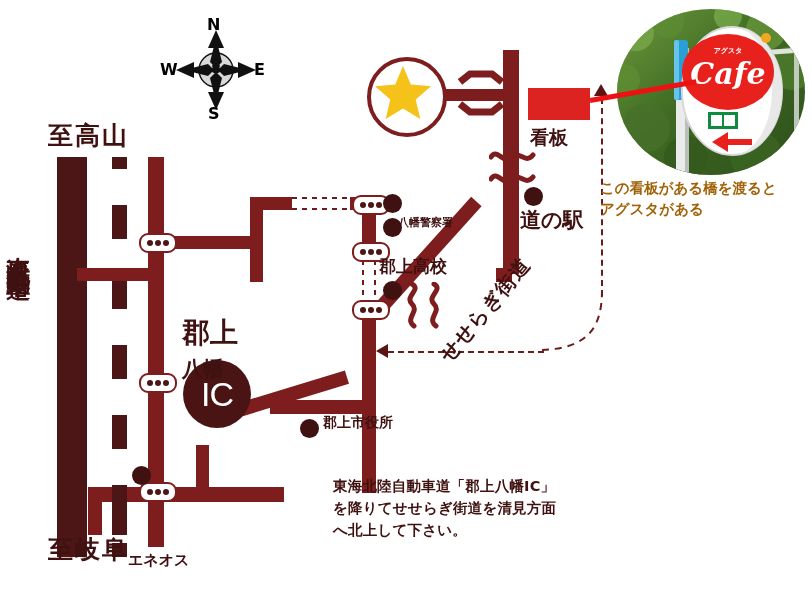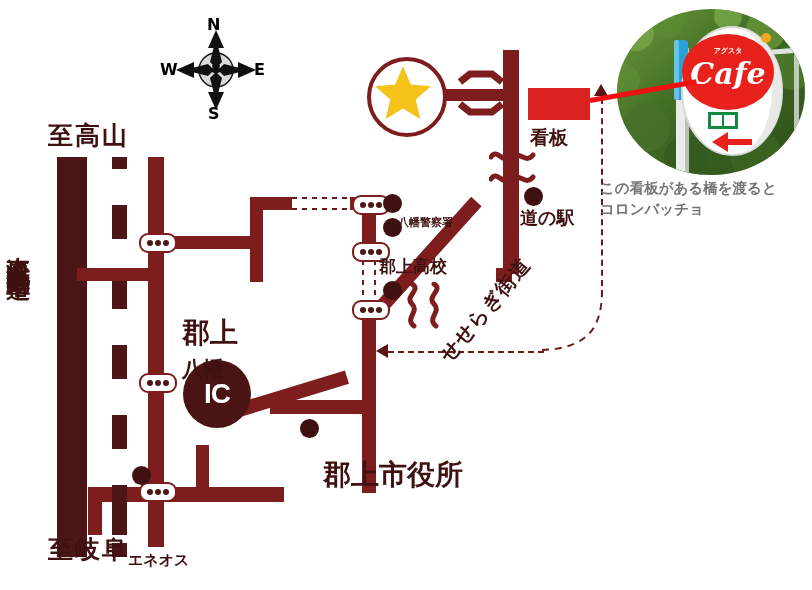--- a/index.html
+++ b/index.html
@@ -35,38 +35,38 @@
   .diag{position:absolute;background:#7e1d1d;transform-origin:0 50%;}
 
   
   .dot{position:absolute;border-radius:50%;background:#3f1111;}
   .signal{position:absolute;background:#ffffff;border:2px solid #7e1d1d;border-radius:9px;
           display:flex;align-items:center;justify-content:center;gap:2px;}
   .signal span{width:6px;height:6px;border-radius:50%;background:#4d1616;display:block;}
 
   .ic-circle{position:absolute;border-radius:50%;background:#4a1414;
      display:flex;align-items:center;justify-content:center;
-     color:#ffffff;font-weight:bold;font-size:28px;letter-spacing:-1px;
+     color:#ffffff;font-weight:normal;font-size:34px;letter-spacing:-1px;
      font-family:"Liberation Sans",sans-serif;}
 
   .star-circle{position:absolute;border-radius:50%;border:4px solid #7e1d1d;background:#ffffff;}
 
   .kanban{position:absolute;background:#dd2222;}
 
   
   .lbl{position:absolute;color:#3f1111;font-weight:bold;white-space:nowrap;line-height:1.05;}
   .lbl-big{font-size:25px;letter-spacing:2px;}
   .lbl-md{font-size:19px;letter-spacing:0px;}
   .lbl-sm{font-size:15px;letter-spacing:0px;}
   .lbl-xs{font-size:12px;letter-spacing:0px;}
   .vert{writing-mode:vertical-rl;text-orientation:upright;}
 
   .note{position:absolute;color:#3f1111;font-size:14.5px;line-height:1.5;font-weight:bold;
         letter-spacing:.2px;}
-  .cap{position:absolute;color:#737373;font-size:14.5px;line-height:1.45;font-weight:bold;}
+  .cap{position:absolute;color:#a16207;font-size:14.5px;line-height:1.45;font-weight:bold;}
   .route-h{position:absolute;height:0;border-top:2px dashed #6d1a1a;}
   .route-v{position:absolute;width:0;border-left:2px dashed #6d1a1a;}
   .tri-left{position:absolute;width:0;height:0;border-top:7px solid transparent;
      border-bottom:7px solid transparent;border-right:12px solid #5a1414;}
   .tri-up{position:absolute;width:0;height:0;border-left:7px solid transparent;
      border-right:7px solid transparent;border-bottom:12px solid #5a1414;}
 
   
   .photo{position:absolute;border-radius:50%;overflow:hidden;}
   .red-pointer{position:absolute;height:5px;background:#ee1111;transform-origin:0 50%;}
@@ -236,24 +236,29 @@
 
   <div class="lbl lbl-big" style="left:48px;top:537px;">至岐阜</div>
   <div class="lbl lbl-big" style="left:48px;top:123px;">至高山</div>
 
   <div class="lbl vert" style="left:5px;top:237px;font-size:24px;letter-spacing:3px;">東海北陸自動車道</div>
 
   <div class="lbl" style="left:436px;top:352px;font-size:20px;letter-spacing:1px;transform:rotate(-50deg);transform-origin:0 0;writing-mode:horizontal-tb;">せせらぎ街道</div>
 
   <div class="lbl lbl-md" style="left:398px;top:217px;font-size:11px;">八幡警察署</div>
   <div class="lbl lbl-md" style="left:379px;top:258px;font-size:17px;">郡上高校</div>
-  <div class="lbl lbl-md" style="left:520px;top:209px;font-size:18px;">道の駅</div>
-  <div class="lbl lbl-md" style="left:323px;top:415px;font-size:28px;margin-top:45px;">郡上市役所</div>
+  <div class="lbl lbl-md" style="left:520px;top:209px;font-size:21px;">道の駅</div>
+  <div class="lbl lbl-md" style="left:323px;top:415px;font-size:14px;">郡上市役所</div>
   <div class="lbl lbl-sm" style="left:128px;top:510px;font-size:15px;margin-top:43px;">エネオス</div>
 
+  <div class="note" style="left:333px;top:476px;width:260px;">
+    <div>東海北陸自動車道「郡上八幡IC」</div>
+    <div>を降りてせせらぎ街道を清見方面</div>
+    <div>へ北上して下さい。</div>
+  </div>
 
   <div class="photo" style="left:616px;top:8px;width:190px;height:168px;">
     <svg width="190" height="168" viewBox="0 0 190 168">
       <defs>
         <clipPath id="ovalclip">
             <ellipse cx="95" cy="84" rx="94" ry="83"></ellipse>
           </clipPath>
         <linearGradient id="foliage" x1="0" y1="0" x2="1" y2="1">
           <stop offset="0%" stop-color="#6f9b3e"></stop>
           <stop offset="45%" stop-color="#3f6b23"></stop>
@@ -304,16 +309,16 @@
 
         <rect x="178" y="46" width="5" height="110" fill="#d5dad6" opacity=".85"></rect>
       </g>
     </svg>
   </div>
 
   <div class="red-pointer" style="left:590px;top:98px;width:108px;transform:rotate(-10deg);"></div>
 
   <div class="cap" style="left:600px;top:178px;width:210px;">
     <div>この看板がある橋を渡ると</div>
-    <div>コロンバッチョ</div>
+    <div>アグスタがある</div>
   </div>
 
 </div>
 
 </body></html>

